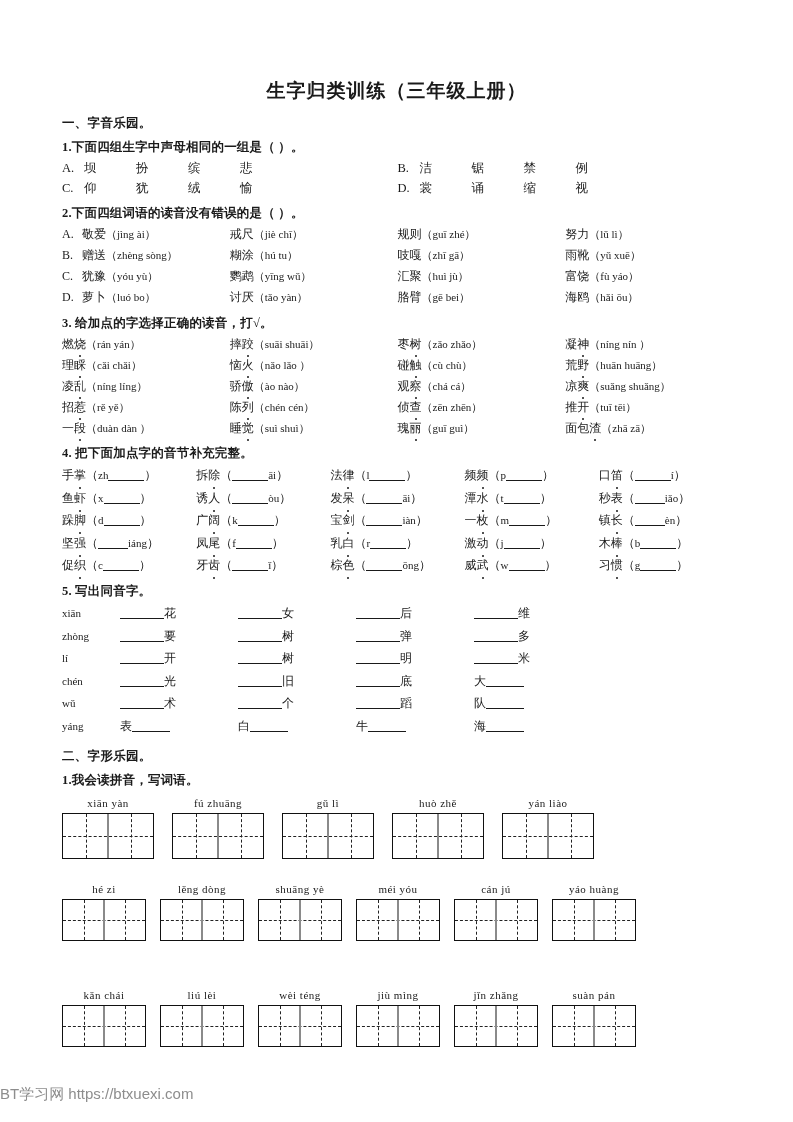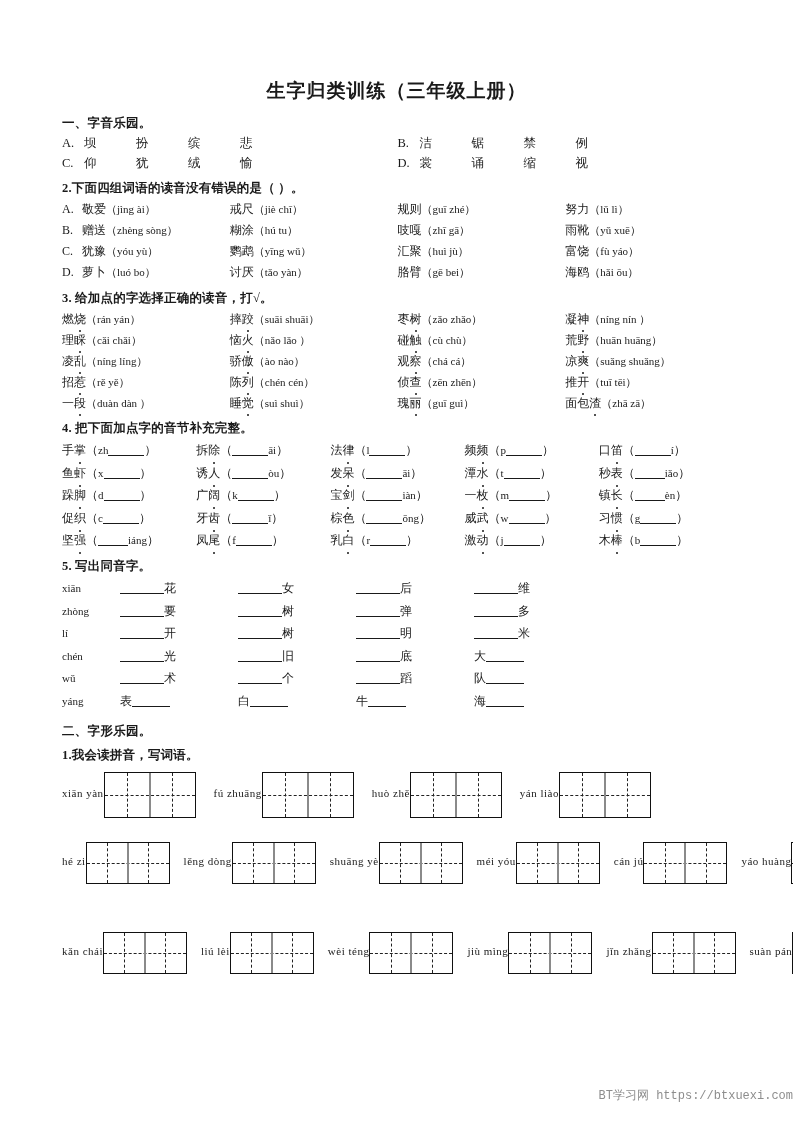--- a/index.html
+++ b/index.html
@@ -83,21 +83,21 @@
   .hom-cell{width:118px;flex:none;white-space:nowrap;}
   .hom-blank{
     display:inline-block;
     border-bottom:1px solid #1a1a1a;
     width:44px;height:12px;vertical-align:-2px;
   }
   .hom-blank.short{width:38px;}
 
   
   .tzg-row{display:flex;margin-top:6px;}
-  .tzg-item{display:flex;flex-direction:row;align-items:center;}
+  .tzg-item{display:flex;flex-direction:column;align-items:center;}
   .tzg-py{
     font-size:11px;
     font-family:"Liberation Serif","DejaVu Serif",serif;
     margin-bottom:4px;
     white-space:nowrap;
     letter-spacing:0.5px;
   }
   .tzg-box{
     position:relative;
     border:1.2px solid #111111;
@@ -116,37 +116,38 @@
     position:absolute;top:0;bottom:0;width:0;
     border-left:1.2px dashed #222222;
   }
   .tzg-box .q1v{left:25%;}
   .tzg-box .q3v{left:75%;}
 
   .footer{
     position:absolute;
     left:0;right:0;
     bottom:18px;
-    text-align:right;
-    font-size:12px;
+    text-align:left;
+    font-size:15px;
     color:#8d8d8d;
-    font-family:Liberation Mono, monospace;
+    font-family:Liberation Sans, sans-serif;
   }
 </style>
 </head>
 <body>
 
 <div class="page">
 
   <div class="title">生字归类训练（三年级上册）</div>
 
   <div class="body-wrap">
 
     <div class="sec-head">一、字音乐园。</div>
 
+    <div class="q-head">1.下面四组生字中声母相同的一组是（          ）。</div>
     <div id="q1-options">
         <div class="choice-row">
           <div class="choice-half">
             <span class="ch-label">A.</span>
             <span class="ch-chars">
               <span>坝</span>
               <span>扮</span>
               <span>缤</span>
               <span>悲</span>
             </span>
@@ -262,32 +263,32 @@
           <div class="g5-cell"><span>秒</span><span class="dot">表</span><span>（</span><span class="blank-u bu-sm"></span><span class="py">iǎo</span><span>）</span></div>
         </div>
         <div class="grid5">
           <div class="g5-cell"><span>跺</span><span class="dot">脚</span><span>（</span><span class="py">d</span><span class="blank-u bu-md"></span><span>）</span></div>
           <div class="g5-cell"><span>广</span><span class="dot">阔</span><span>（</span><span class="py">k</span><span class="blank-u bu-md"></span><span>）</span></div>
           <div class="g5-cell"><span>宝</span><span class="dot">剑</span><span>（</span><span class="blank-u bu-md"></span><span class="py">iàn</span><span>）</span></div>
           <div class="g5-cell"><span>一</span><span class="dot">枚</span><span>（</span><span class="py">m</span><span class="blank-u bu-md"></span><span>）</span></div>
           <div class="g5-cell"><span>镇</span><span class="dot">长</span><span>（</span><span class="blank-u bu-sm"></span><span class="py">èn</span><span>）</span></div>
         </div>
         <div class="grid5">
+          <div class="g5-cell"><span>坚</span><span class="dot">强</span><span>（</span><span class="blank-u bu-sm"></span><span class="py">iáng</span><span>）</span></div>
+          <div class="g5-cell"><span>凤</span><span class="dot">尾</span><span>（</span><span class="py">f</span><span class="blank-u bu-md"></span><span>）</span></div>
+          <div class="g5-cell"><span>乳</span><span class="dot">白</span><span>（</span><span class="py">r</span><span class="blank-u bu-md"></span><span>）</span></div>
+          <div class="g5-cell"><span>激</span><span class="dot">动</span><span>（</span><span class="py">j</span><span class="blank-u bu-md"></span><span>）</span></div>
+          <div class="g5-cell"><span>木</span><span class="dot">棒</span><span>（</span><span class="py">b</span><span class="blank-u bu-md"></span><span>）</span></div>
+        </div>
+        <div class="grid5">
           <div class="g5-cell"><span>促</span><span class="dot">织</span><span>（</span><span class="py">c</span><span class="blank-u bu-md"></span><span>）</span></div>
           <div class="g5-cell"><span>牙</span><span class="dot">齿</span><span>（</span><span class="blank-u bu-md"></span><span class="py">ǐ</span><span>）</span></div>
           <div class="g5-cell"><span>棕</span><span class="dot">色</span><span>（</span><span class="blank-u bu-md"></span><span class="py">ōng</span><span>）</span></div>
           <div class="g5-cell"><span>威</span><span class="dot">武</span><span>（</span><span class="py">w</span><span class="blank-u bu-md"></span><span>）</span></div>
           <div class="g5-cell"><span>习</span><span class="dot">惯</span><span>（</span><span class="py">g</span><span class="blank-u bu-md"></span><span>）</span></div>
-        </div>
-        <div class="grid5">
-          <div class="g5-cell"><span>坚</span><span class="dot">强</span><span>（</span><span class="blank-u bu-sm"></span><span class="py">iáng</span><span>）</span></div>
-          <div class="g5-cell"><span>凤</span><span class="dot">尾</span><span>（</span><span class="py">f</span><span class="blank-u bu-md"></span><span>）</span></div>
-          <div class="g5-cell"><span>乳</span><span class="dot">白</span><span>（</span><span class="py">r</span><span class="blank-u bu-md"></span><span>）</span></div>
-          <div class="g5-cell"><span>激</span><span class="dot">动</span><span>（</span><span class="py">j</span><span class="blank-u bu-md"></span><span>）</span></div>
-          <div class="g5-cell"><span>木</span><span class="dot">棒</span><span>（</span><span class="py">b</span><span class="blank-u bu-md"></span><span>）</span></div>
         </div>
       </div>
 
     <div class="q-head">5. 写出同音字。</div>
     <div id="q5-rows">
         <div class="hom-row">
           <div class="hom-py">xiān</div>
           <div class="hom-cell"><span class="hom-blank"></span><span>花</span></div>
           <div class="hom-cell"><span class="hom-blank"></span><span>女</span></div>
           <div class="hom-cell"><span class="hom-blank"></span><span>后</span></div>
@@ -346,20 +347,29 @@
           <div class="tzg-item">
             <div class="tzg-py">fú zhuāng</div>
             <div class="tzg-box" style="width: 92px; height: 46px;">
               <div class="q1v"></div>
               <div class="q3v"></div>
               <div class="hmid"></div>
               <div class="vmid"></div>
             </div>
           </div>
           <div class="tzg-item">
+            <div class="tzg-py">gǔ lì</div>
+            <div class="tzg-box" style="width: 92px; height: 46px;">
+              <div class="q1v"></div>
+              <div class="q3v"></div>
+              <div class="hmid"></div>
+              <div class="vmid"></div>
+            </div>
+          </div>
+          <div class="tzg-item">
             <div class="tzg-py">huò zhě</div>
             <div class="tzg-box" style="width: 92px; height: 46px;">
               <div class="q1v"></div>
               <div class="q3v"></div>
               <div class="hmid"></div>
               <div class="vmid"></div>
             </div>
           </div>
           <div class="tzg-item">
             <div class="tzg-py">yán liào</div>

